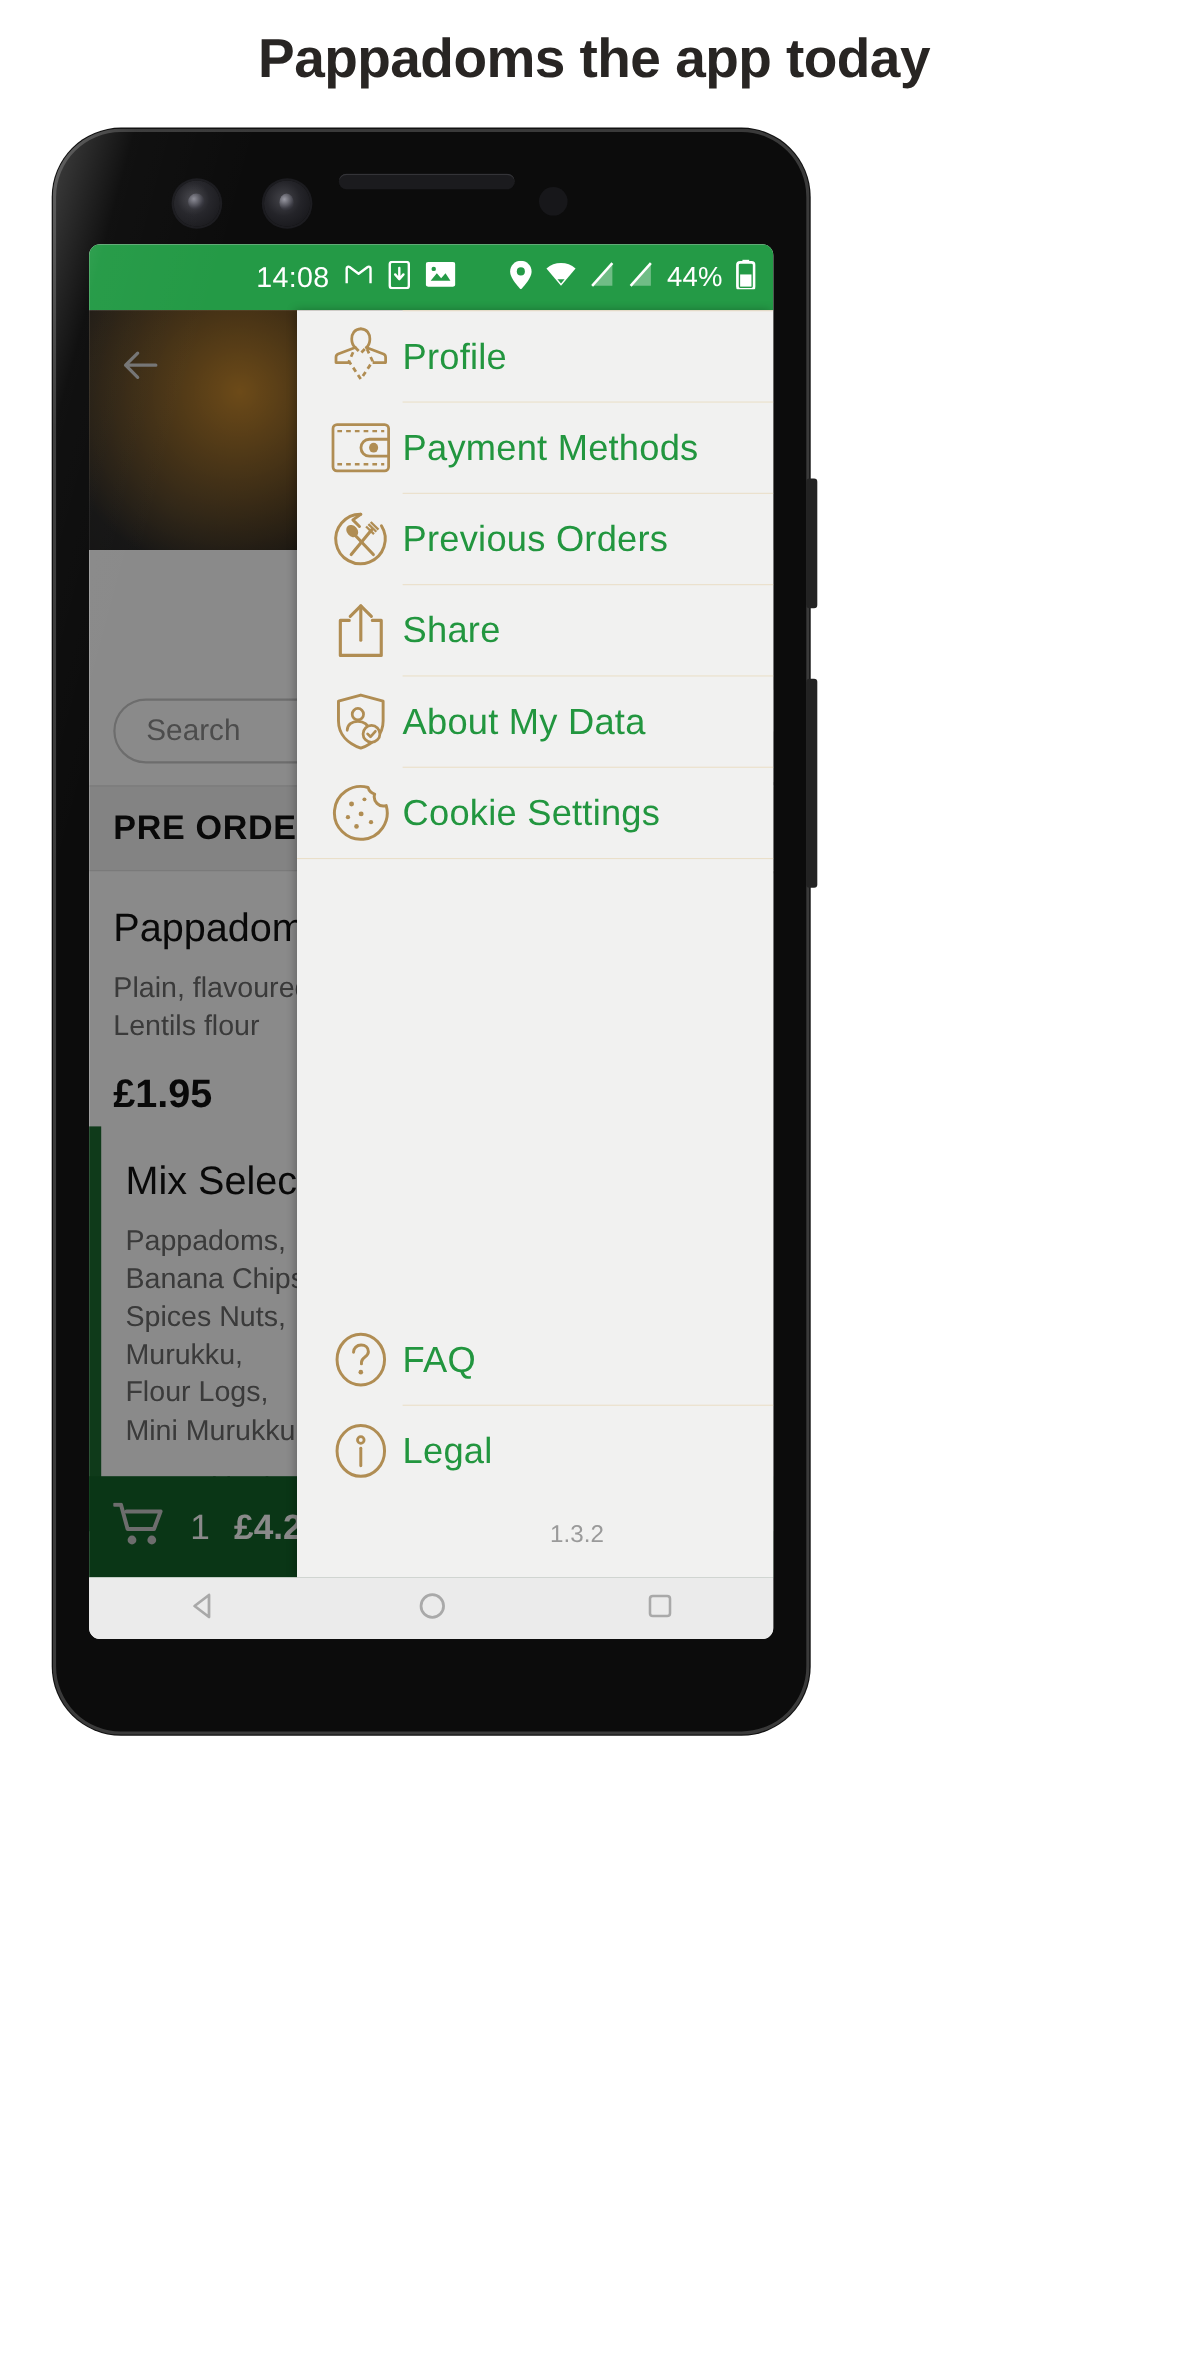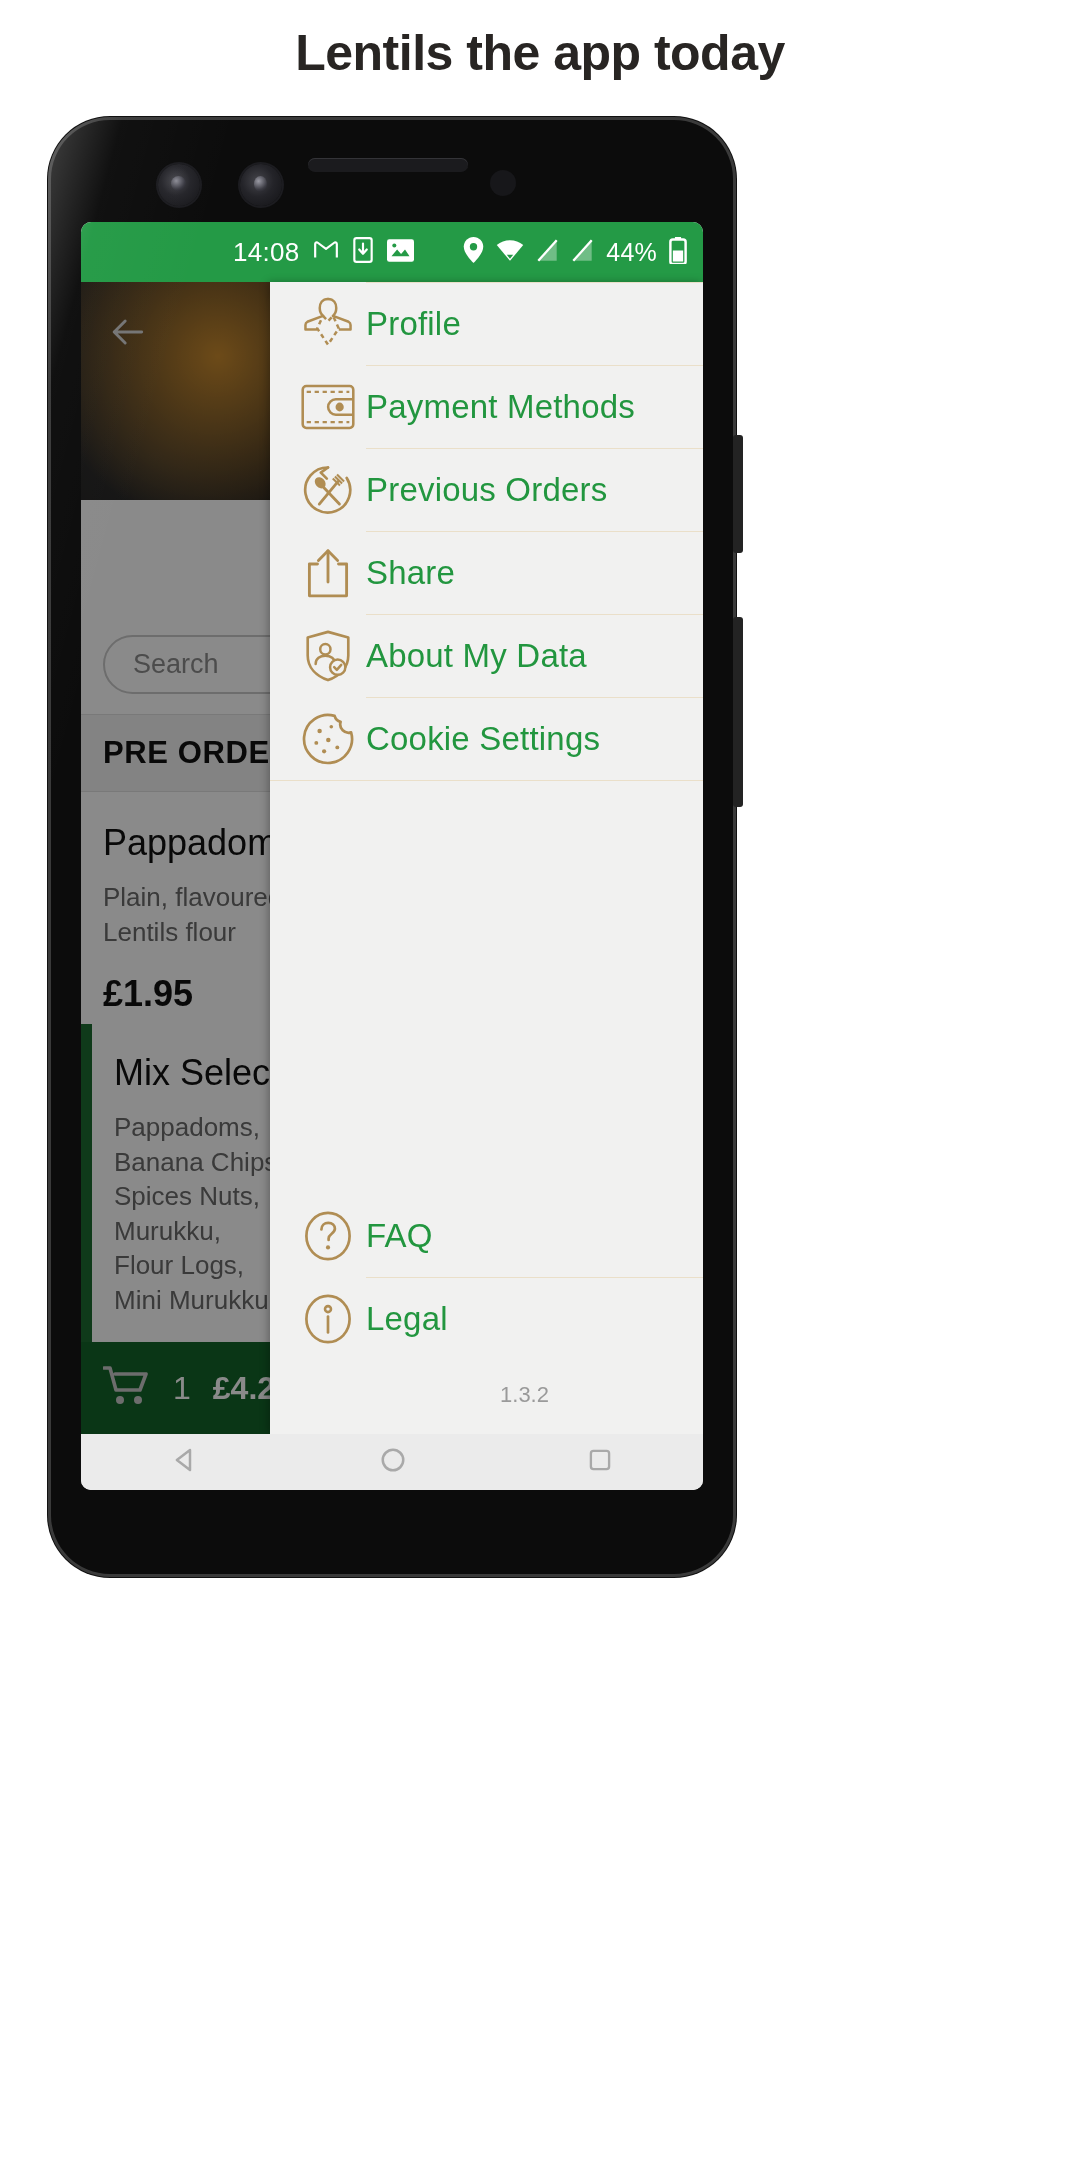--- a/index.html
+++ b/index.html
@@ -167,21 +167,21 @@
   .navbar{
     position:absolute; left:0; bottom:0; width:622px; height:56px;
     background:#ebebeb; display:flex; align-items:center; justify-content:space-around;
   }
 </style>
 </head>
 <body>
 
 <div id="page">
 
-  <div class="headline">Lentils the app today</div>
+  <div class="headline">Pappadoms the app today</div>
 
   <div class="phone">
     <div class="btn-power"></div>
     <div class="btn-vol"></div>
     <div class="cam1"></div>
     <div class="cam2"></div>
     <div class="speaker"></div>
     <div class="sensor"></div>
 
     <div class="screen">

